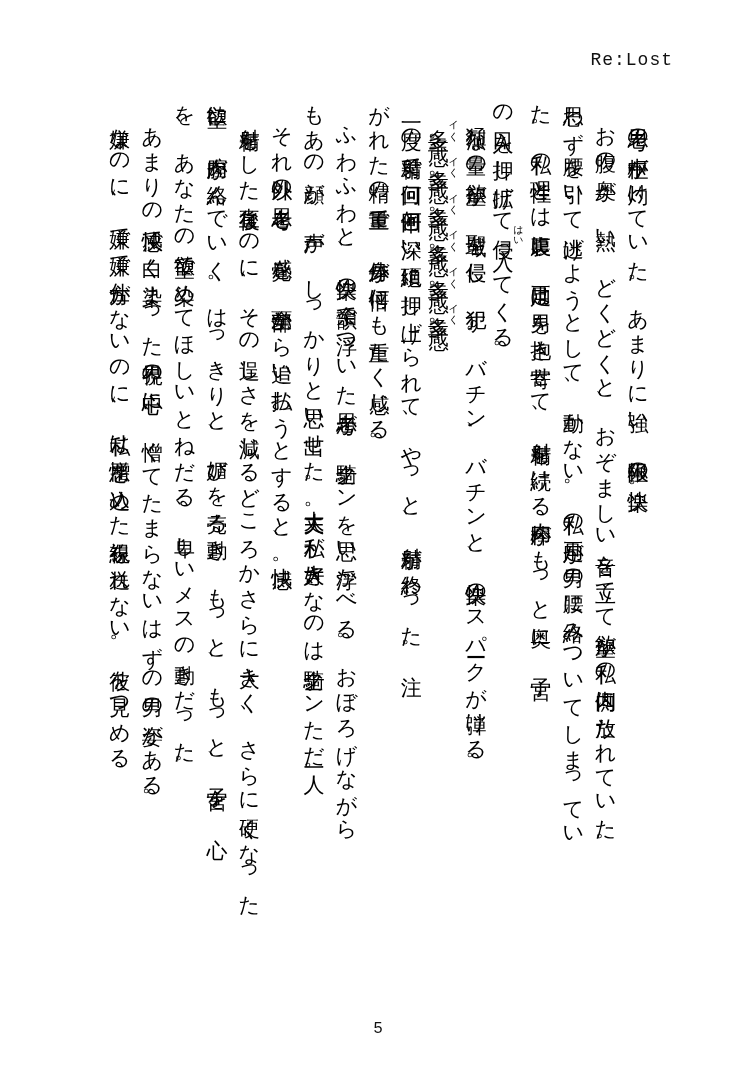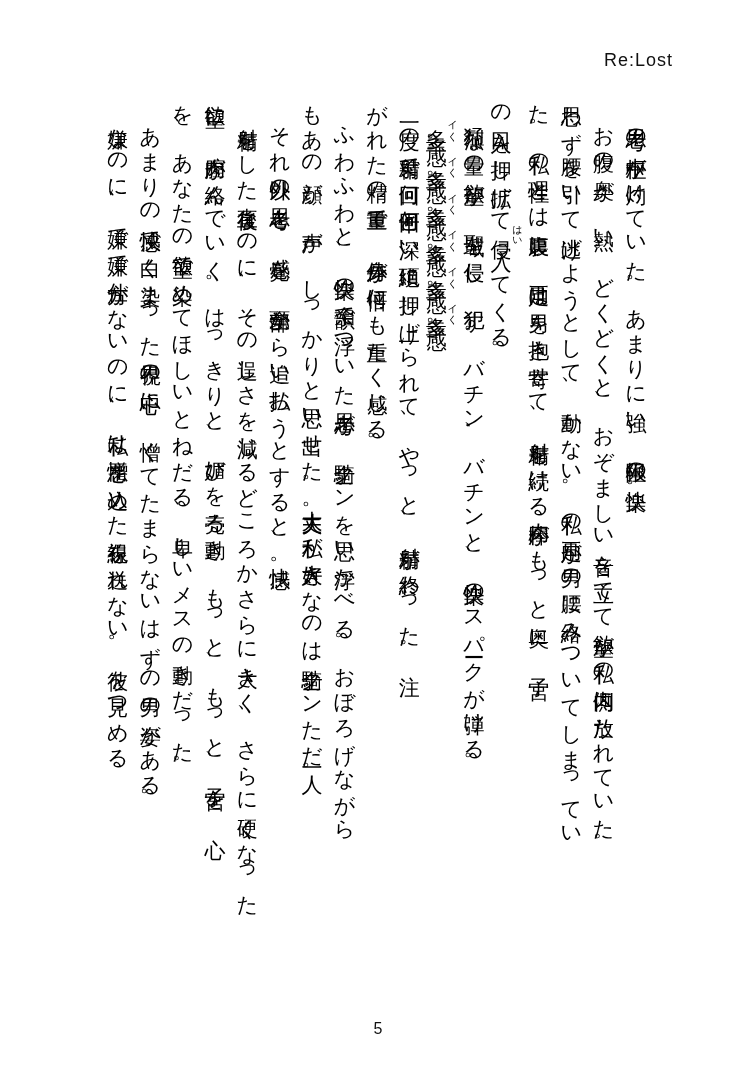--- a/index.html
+++ b/index.html
@@ -6,21 +6,21 @@
     margin: 0;
     padding: 0;
     background: #ffffff;
   }
   .page {
     position: relative;
     width: 756px;
     height: 1075px;
     background: #ffffff;
     color: #000000;
-    font-family: Liberation Sans, sans-serif;
+    font-family: Liberation Mono, monospace;
     overflow: hidden;
   }
   .running-head {
     position: absolute;
     top: 50px;
     right: 83px;
     font-size: 18px;
     letter-spacing: 1px;
     color: #111111;
   }

